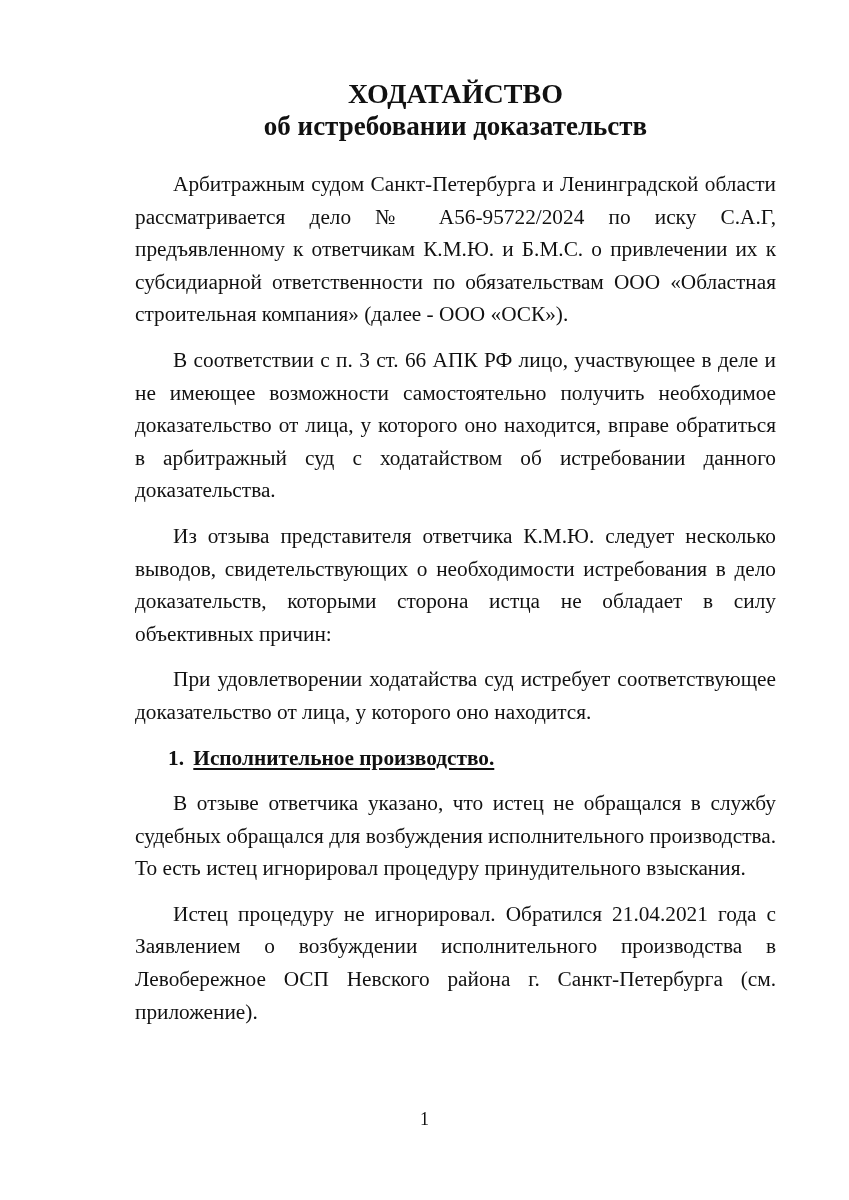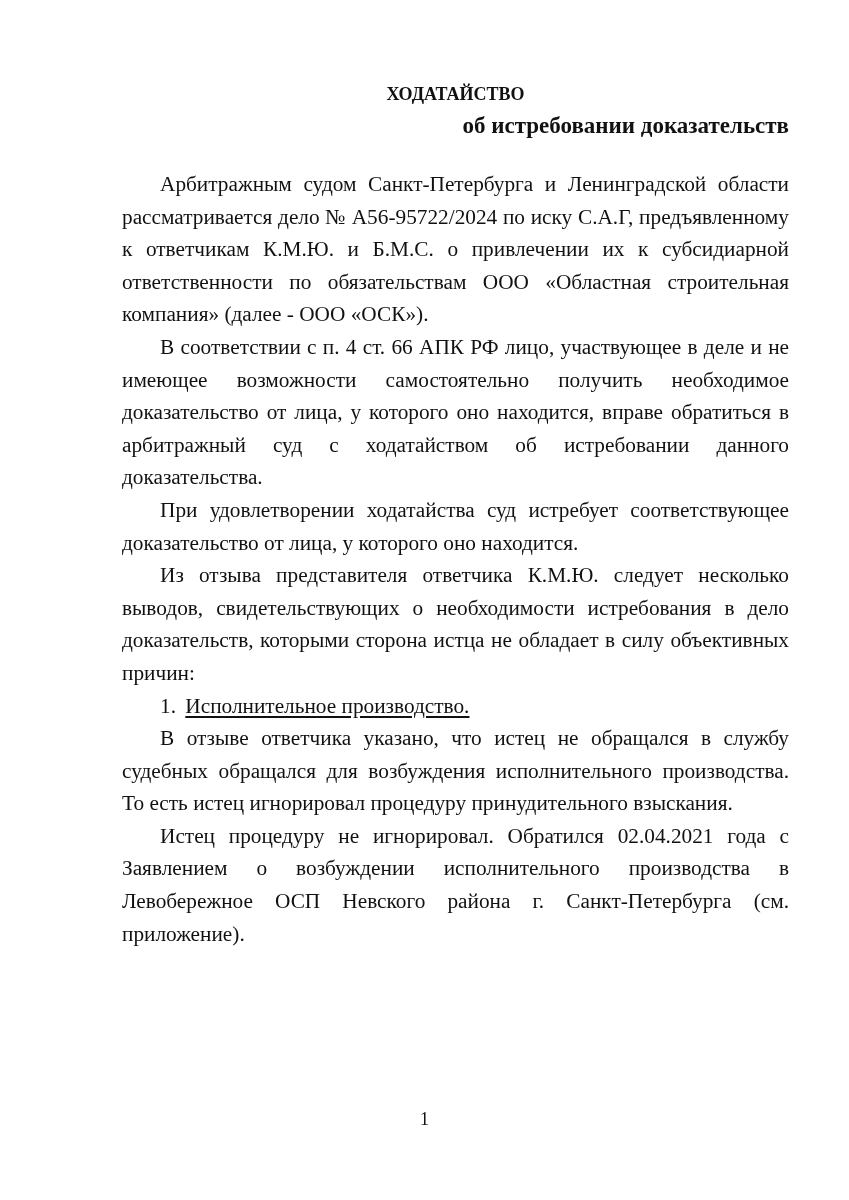--- a/index.html
+++ b/index.html
@@ -1,40 +1,40 @@
 <!DOCTYPE html>
 <html><head>
 <meta charset="utf-8">
 <style>
   html, body { margin: 0; padding: 0; background: #ffffff; }
   body { width: 849px; height: 1200px; position: relative; overflow: hidden;
          font-family: "Liberation Serif", "DejaVu Serif", serif; color: #111; }
   .page { position: absolute; left: 122px; top: 78px; width: 667px; }
-  .title { text-align: center; font-weight: bold; font-size: 18px; line-height: 32px; margin: 0; }
-  .subtitle { text-align: right; font-weight: bold; font-size: 23px; line-height: 32px; margin: 0 0 26px 0; }
-  .para { font-size: 21.3px; line-height: 32.6px; text-align: justify; text-indent: 38px; margin: 0; }
-  .heading-item { font-size: 21.3px; line-height: 32.6px; font-weight: normal; margin: 0; padding-left: 38px; }
+  .title { text-align: center; font-weight: bold; font-size: 28px; line-height: 32px; margin: 0; }
+  .subtitle { text-align: center; font-weight: bold; font-size: 27px; line-height: 32px; margin: 0 0 26px 0; }
+  .para { font-size: 21.3px; line-height: 32.6px; text-align: justify; text-indent: 38px; margin: 13px; }
+  .heading-item { font-size: 21.3px; line-height: 32.6px; font-weight: bold; margin: 8px; padding-left: 38px; }
   .heading-item .num { margin-right: 4px; }
   .heading-item .txt { text-decoration: underline; text-underline-offset: 3px; text-decoration-thickness: 2px; }
   .page-number { position: absolute; left: 0; width: 849px; top: 1109px; text-align: center; font-size: 18px; }
 </style>
 </head>
 <body>
 
 <div class="page">
   <p class="title">ХОДАТАЙСТВО</p>
   <p class="subtitle">об истребовании доказательств</p>
 
   <p class="para">Арбитражным судом Санкт-Петербурга и Ленинградской области рассматривается дело № А56-95722/2024 по иску С.А.Г, предъявленному к ответчикам К.М.Ю. и Б.М.С. о привлечении их к субсидиарной ответственности по обязательствам ООО «Областная строительная компания» (далее - ООО «ОСК»).</p>
-  <p class="para">В соответствии с п. 4 ст. 66 АПК РФ лицо, участвующее в деле и не имеющее возможности самостоятельно получить необходимое доказательство от лица, у которого оно находится, вправе обратиться в арбитражный суд с ходатайством об истребовании данного доказательства.</p>
+  <p class="para">В соответствии с п. 3 ст. 66 АПК РФ лицо, участвующее в деле и не имеющее возможности самостоятельно получить необходимое доказательство от лица, у которого оно находится, вправе обратиться в арбитражный суд с ходатайством об истребовании данного доказательства.</p>
+  <p class="para">Из отзыва представителя ответчика К.М.Ю. следует несколько выводов, свидетельствующих о необходимости истребования в дело доказательств, которыми сторона истца не обладает в силу объективных причин:</p>
   <p class="para">При удовлетворении ходатайства суд истребует соответствующее доказательство от лица, у которого оно находится.</p>
-  <p class="para">Из отзыва представителя ответчика К.М.Ю. следует несколько выводов, свидетельствующих о необходимости истребования в дело доказательств, которыми сторона истца не обладает в силу объективных причин:</p>
 
   <p class="heading-item">
     <span class="num">1.</span>
     <span class="txt">Исполнительное производство.</span>
   </p>
 
   <p class="para">В отзыве ответчика указано, что истец не обращался в службу судебных обращался для возбуждения исполнительного производства. То есть истец игнорировал процедуру принудительного взыскания.</p>
-  <p class="para">Истец процедуру не игнорировал. Обратился 02.04.2021 года с Заявлением о возбуждении исполнительного производства в Левобережное ОСП Невского района г. Санкт-Петербурга (см. приложение).</p>
+  <p class="para">Истец процедуру не игнорировал. Обратился 21.04.2021 года с Заявлением о возбуждении исполнительного производства в Левобережное ОСП Невского района г. Санкт-Петербурга (см. приложение).</p>
 </div>
 
 <div class="page-number">1</div>
 
 </body></html>

